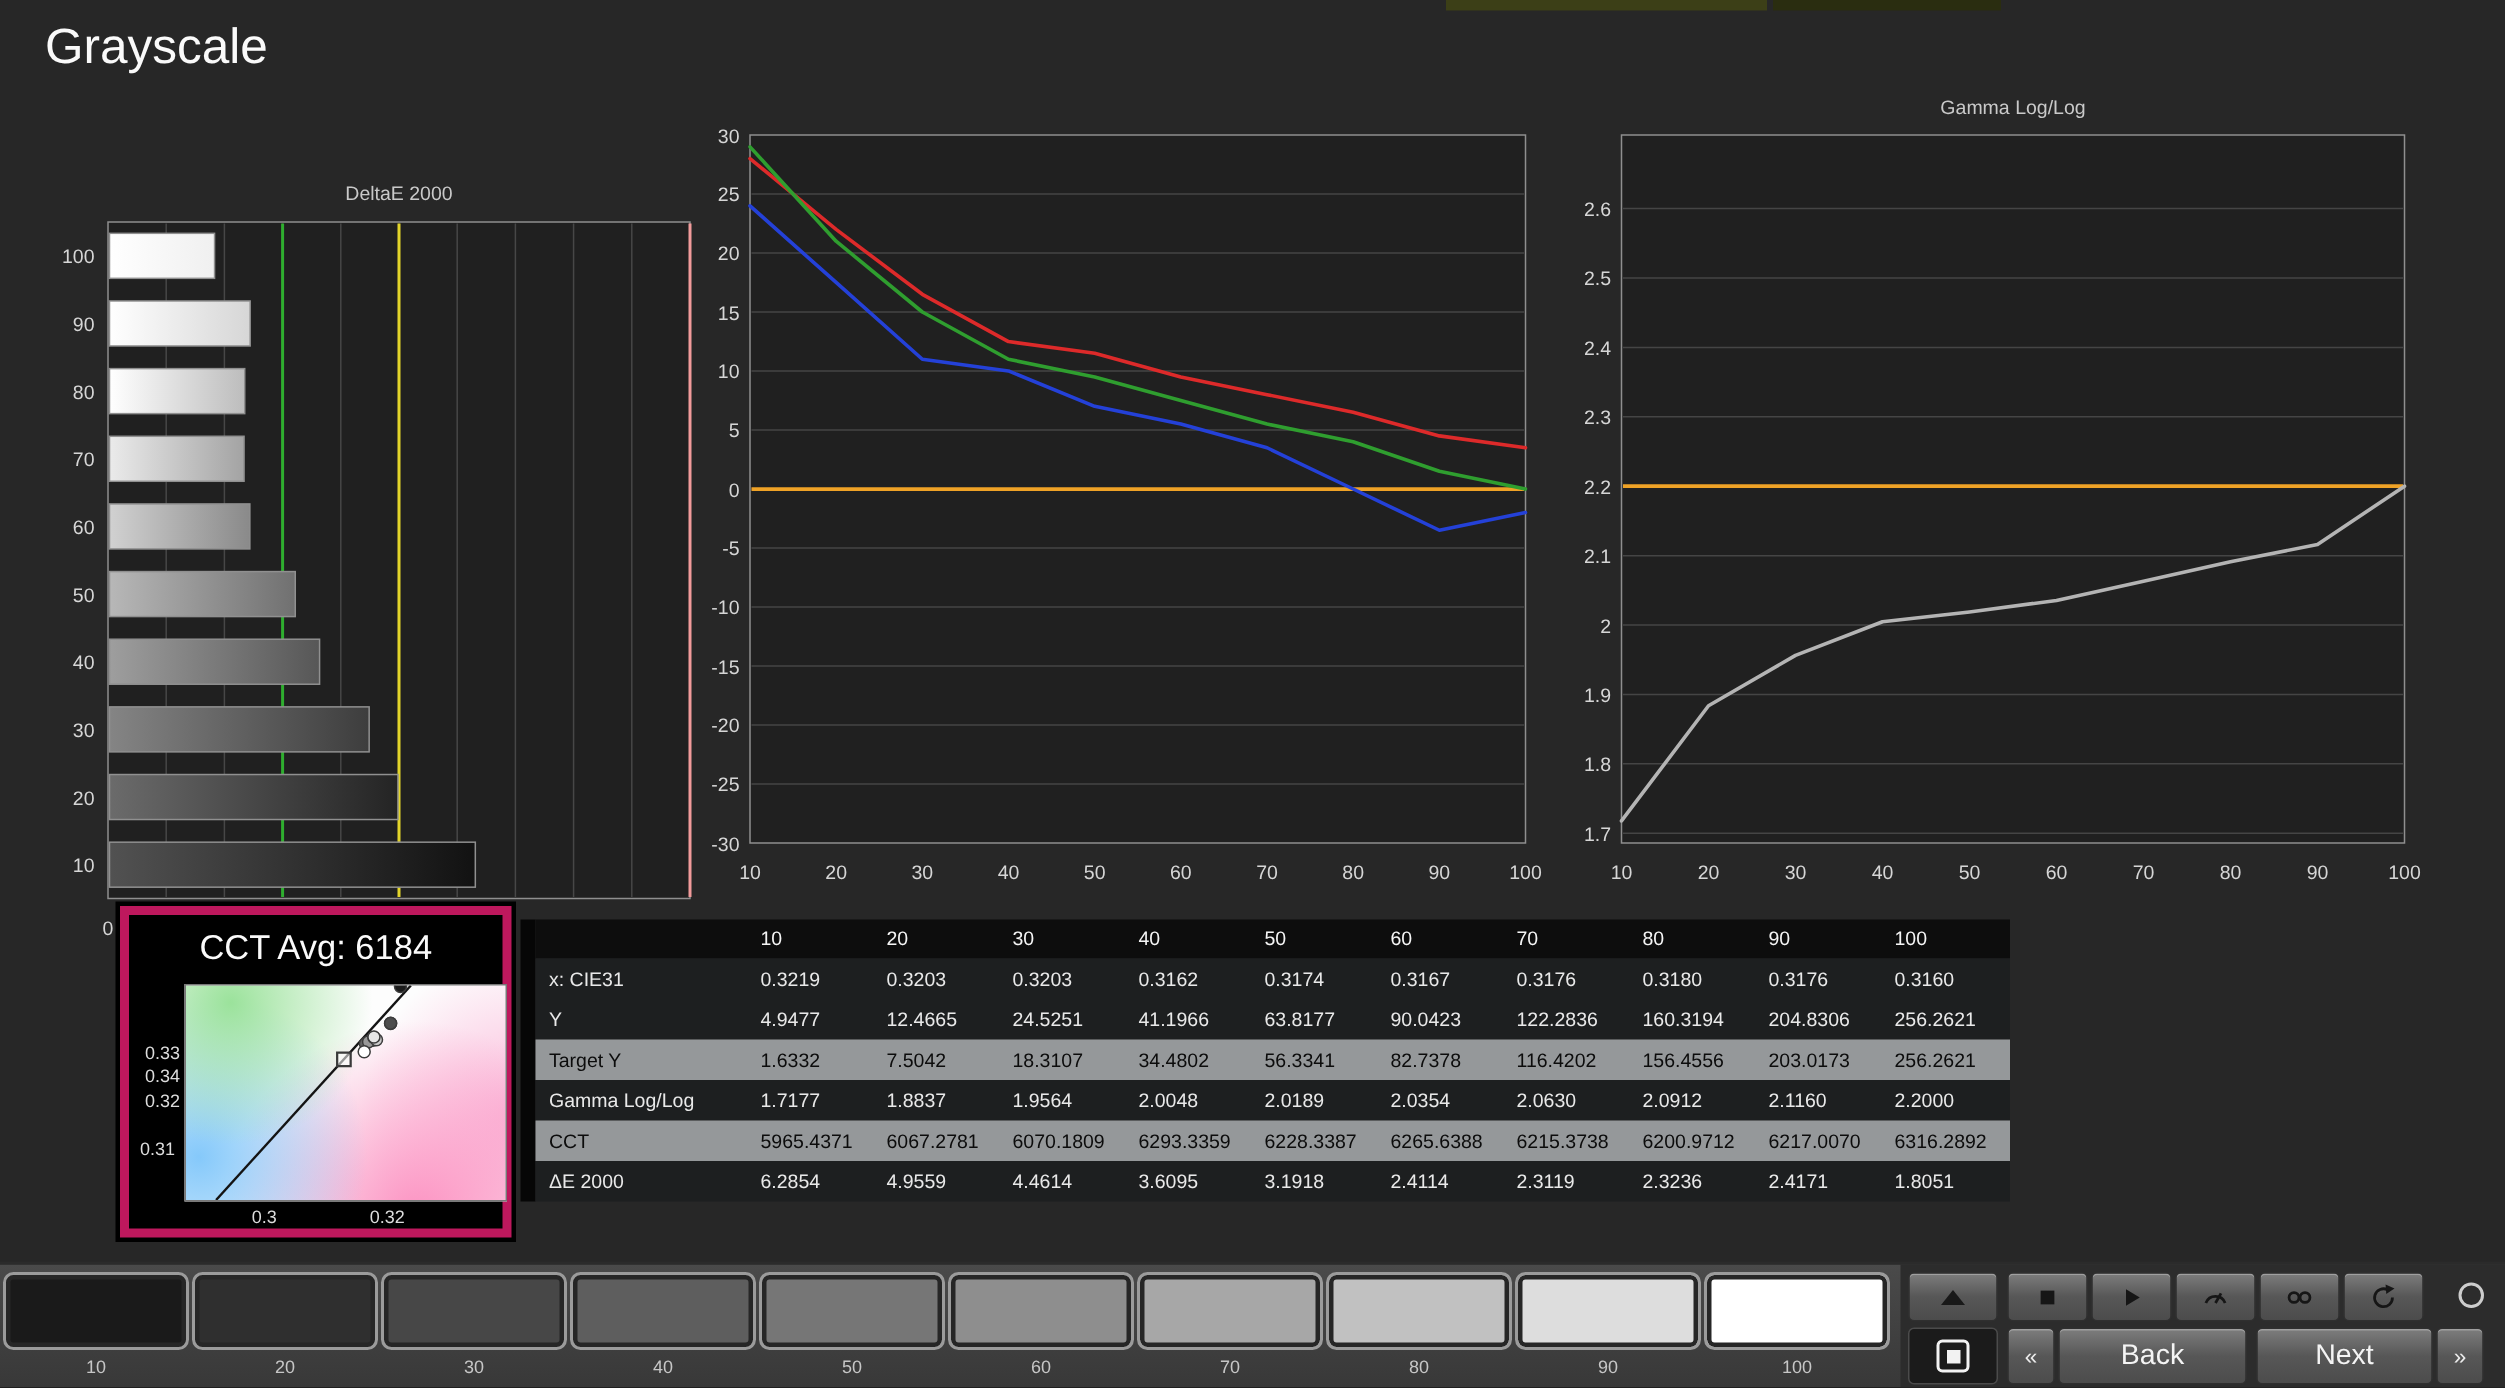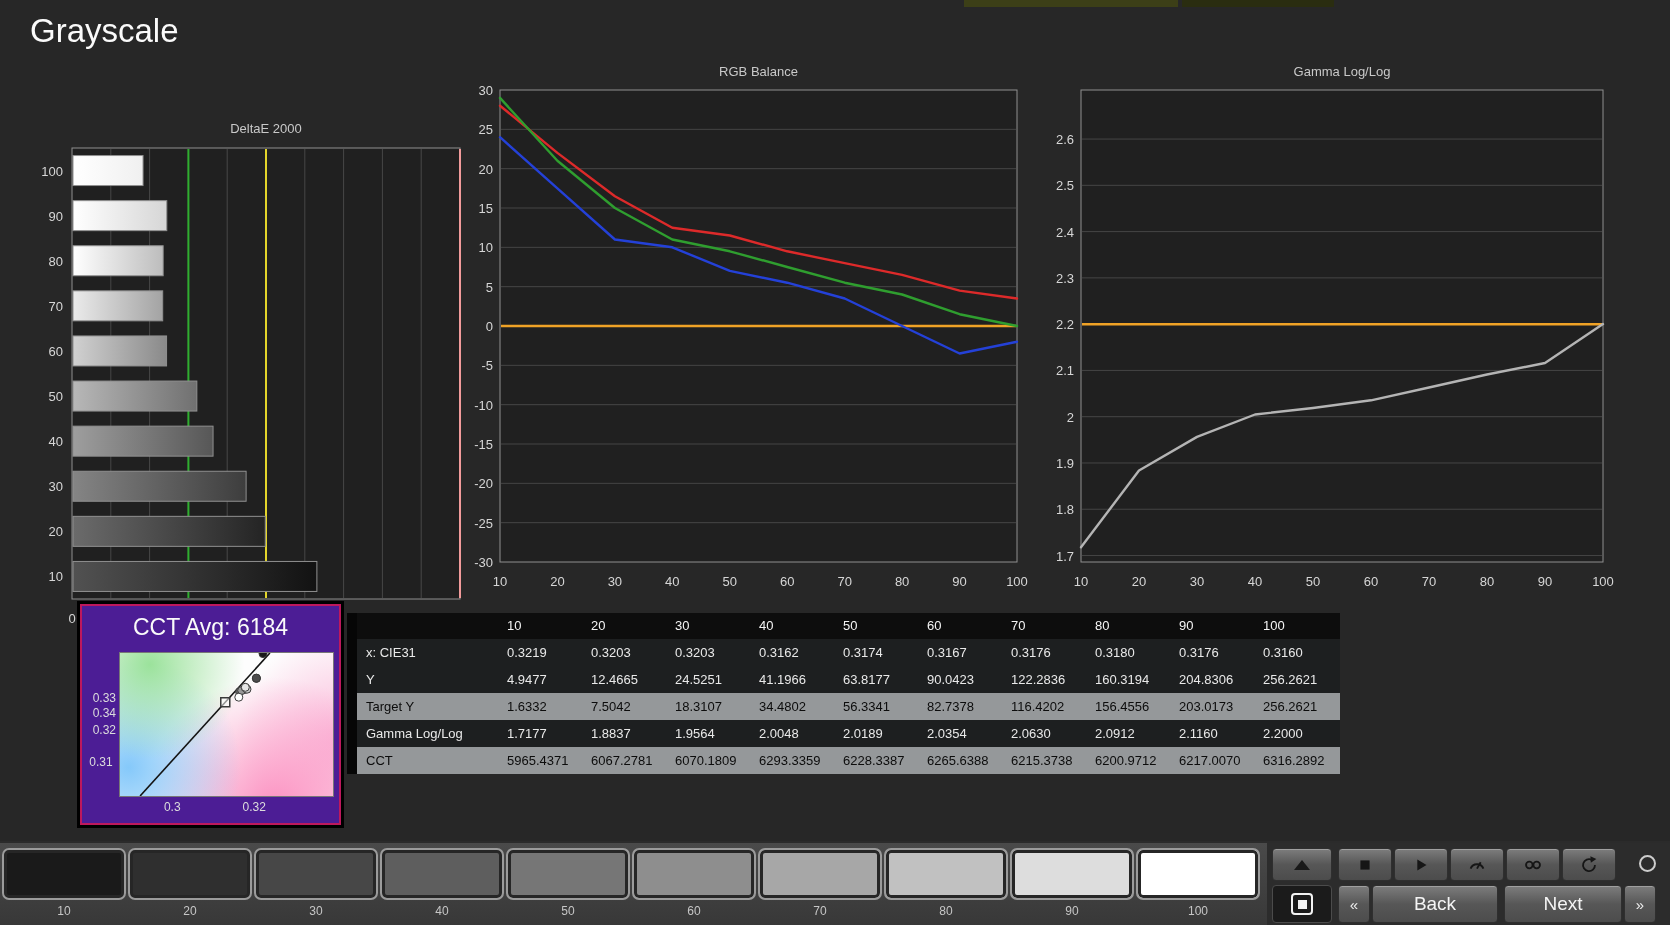--- a/index.html
+++ b/index.html
@@ -16,22 +16,22 @@
   .total-gamma{position:absolute;left:500px;top:18px;width:517px;text-align:center;font-size:27px;color:#f2f2f2}
 
   .chart{position:absolute}
   .chart-title{position:absolute;font-size:13px;color:#c9c9c9;text-align:center}
   .t-deltae{left:72px;top:121px;width:388px}
   .t-rgb{left:500px;top:64px;width:517px}
   .t-gamma{left:1081px;top:64px;width:522px}
   .tick{fill:#d6d6d6;font-size:13px;font-family:"Liberation Sans",sans-serif}
 
   
-  .cie-panel{position:absolute;left:80px;top:604px;width:261px;height:221px;background:#4c1d95;
-             border:2px solid #be185d;box-shadow:0 0 0 3px #000}
+  .cie-panel{position:absolute;left:80px;top:604px;width:261px;height:221px;background:#000000;
+             border:6px solid #be185d;box-shadow:0 0 0 3px #000}
   .cie-title{position:absolute;left:0;top:8px;width:100%;text-align:center;font-size:23px;color:#fafafa}
   .cie-plot{position:absolute;left:37px;top:46px;width:215px;height:145px;border:1px solid #777;
     background:
       radial-gradient(circle at 14% 8%,  rgba(150,225,150,.95), rgba(150,225,150,0) 42%),
       radial-gradient(circle at 4% 80%,  rgba(120,195,250,.90), rgba(120,195,250,0) 48%),
       radial-gradient(circle at 72% 108%,rgba(252,140,190,.95), rgba(252,140,190,0) 60%),
       radial-gradient(circle at 105% 60%,rgba(250,160,205,.75), rgba(250,160,205,0) 45%),
       #fdfdfd;}
   .cie-tick{position:absolute;font-size:12px;color:#dcdcdc}
   .cie-ytick{left:4px;width:30px;text-align:right}
@@ -162,21 +162,20 @@
       <rect x="53" y="419.45000000000005" width="243.87351999999998" height="30" fill="url(#bgrad9)" stroke="#909090"></rect>
       <text x="43" y="439.45000000000005" text-anchor="end" class="tick">10</text>
       <text x="52" y="481" text-anchor="middle" class="tick">0</text>
       <text x="129.60000000000002" y="481" text-anchor="middle" class="tick">2</text>
       <text x="207.20000000000002" y="481" text-anchor="middle" class="tick">4</text>
       <text x="284.79999999999995" y="481" text-anchor="middle" class="tick">6</text>
       <text x="362.40000000000003" y="481" text-anchor="middle" class="tick">8</text>
       <text x="440" y="481" text-anchor="middle" class="tick">10</text>
     </svg>
 
-  <div class="chart-title t-rgb">RGB Balance</div>
   <svg id="rgb-svg" class="chart" style="left:460px;top:84px" width="570" height="512">
       <rect x="40" y="6" width="517" height="472" fill="#202020" stroke="#8f8f8f"></rect>
       <text x="33" y="483" text-anchor="end" class="tick">-30</text>
       <line x1="41" y1="438.66666666666663" x2="556" y2="438.66666666666663" stroke="#454545"></line>
       <text x="33" y="443.66666666666663" text-anchor="end" class="tick">-25</text>
       <line x1="41" y1="399.33333333333337" x2="556" y2="399.33333333333337" stroke="#454545"></line>
       <text x="33" y="404.33333333333337" text-anchor="end" class="tick">-20</text>
       <line x1="41" y1="360" x2="556" y2="360" stroke="#454545"></line>
       <text x="33" y="365" text-anchor="end" class="tick">-15</text>
       <line x1="41" y1="320.66666666666663" x2="556" y2="320.66666666666663" stroke="#454545"></line>
@@ -347,20 +346,33 @@
         <div class="tcell">6067.2781</div>
         <div class="tcell">6070.1809</div>
         <div class="tcell">6293.3359</div>
         <div class="tcell">6228.3387</div>
         <div class="tcell">6265.6388</div>
         <div class="tcell">6215.3738</div>
         <div class="tcell">6200.9712</div>
         <div class="tcell">6217.0070</div>
         <div class="tcell">6316.2892</div>
       </div>
+      <div class="trow dark">
+        <div class="tlabel">ΔE 2000</div>
+        <div class="tcell">6.2854</div>
+        <div class="tcell">4.9559</div>
+        <div class="tcell">4.4614</div>
+        <div class="tcell">3.6095</div>
+        <div class="tcell">3.1918</div>
+        <div class="tcell">2.4114</div>
+        <div class="tcell">2.3119</div>
+        <div class="tcell">2.3236</div>
+        <div class="tcell">2.4171</div>
+        <div class="tcell">1.8051</div>
+      </div>
     </div>
 
   <div class="toolbar">
     <div class="swatch-row" id="swatch-row">
         <div class="swatch-cell" style="left: 0px;">
           <div class="swatch-btn" style="background: rgb(26, 26, 26);"></div>
           <div class="swatch-label">10</div>
         </div>
         <div class="swatch-cell" style="left: 126px;">
           <div class="swatch-btn" style="background: rgb(47, 47, 47);"></div>

